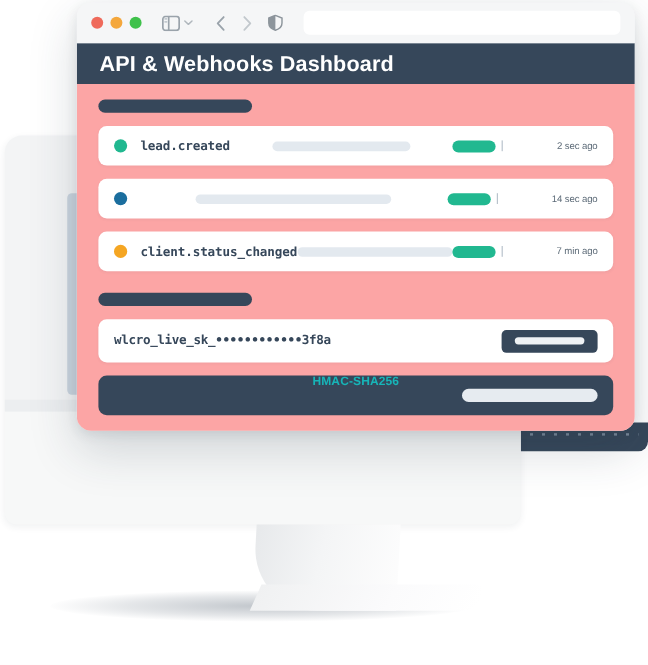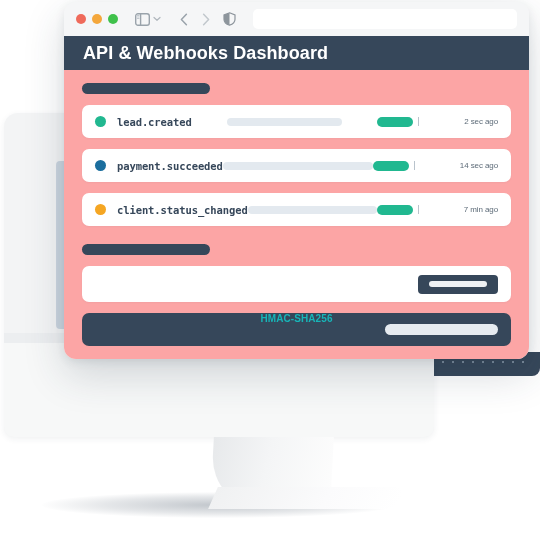--- a/index.html
+++ b/index.html
@@ -401,21 +401,20 @@
         <span class="ghost-bar" style="width:115px"></span>
         <span class="meta">
           <span class="pill"></span>
           <span class="sep"></span>
           <span class="ago">2 sec ago</span>
         </span>
       </div>
 
       <div class="event-row">
         <span class="dot" style="background:#1b6e9e"></span>
-        <span class="event-name">payment.succeeded</span>
         <span class="ghost-bar" style="width:163px"></span>
         <span class="meta">
           <span class="pill"></span>
           <span class="sep"></span>
           <span class="ago">14 sec ago</span>
         </span>
       </div>
 
       <div class="event-row">
         <span class="dot" style="background:#f5a623"></span>
@@ -424,20 +423,21 @@
         <span class="meta">
           <span class="pill"></span>
           <span class="sep"></span>
           <span class="ago">7 min ago</span>
         </span>
       </div>
 
       <div class="section-bar w2"></div>
 
       <div class="key-row">
+        <span class="key-text">wlcro_live_sk_••••••••••••3f8a</span>
         <button class="copy-btn">
           <span class="copy-btn-inner"></span>
         </button>
       </div>
 
       <div class="hmac-row">
         <span class="hmac-label">HMAC-SHA256</span>
         <span class="hmac-ghost"></span>
       </div>
 

